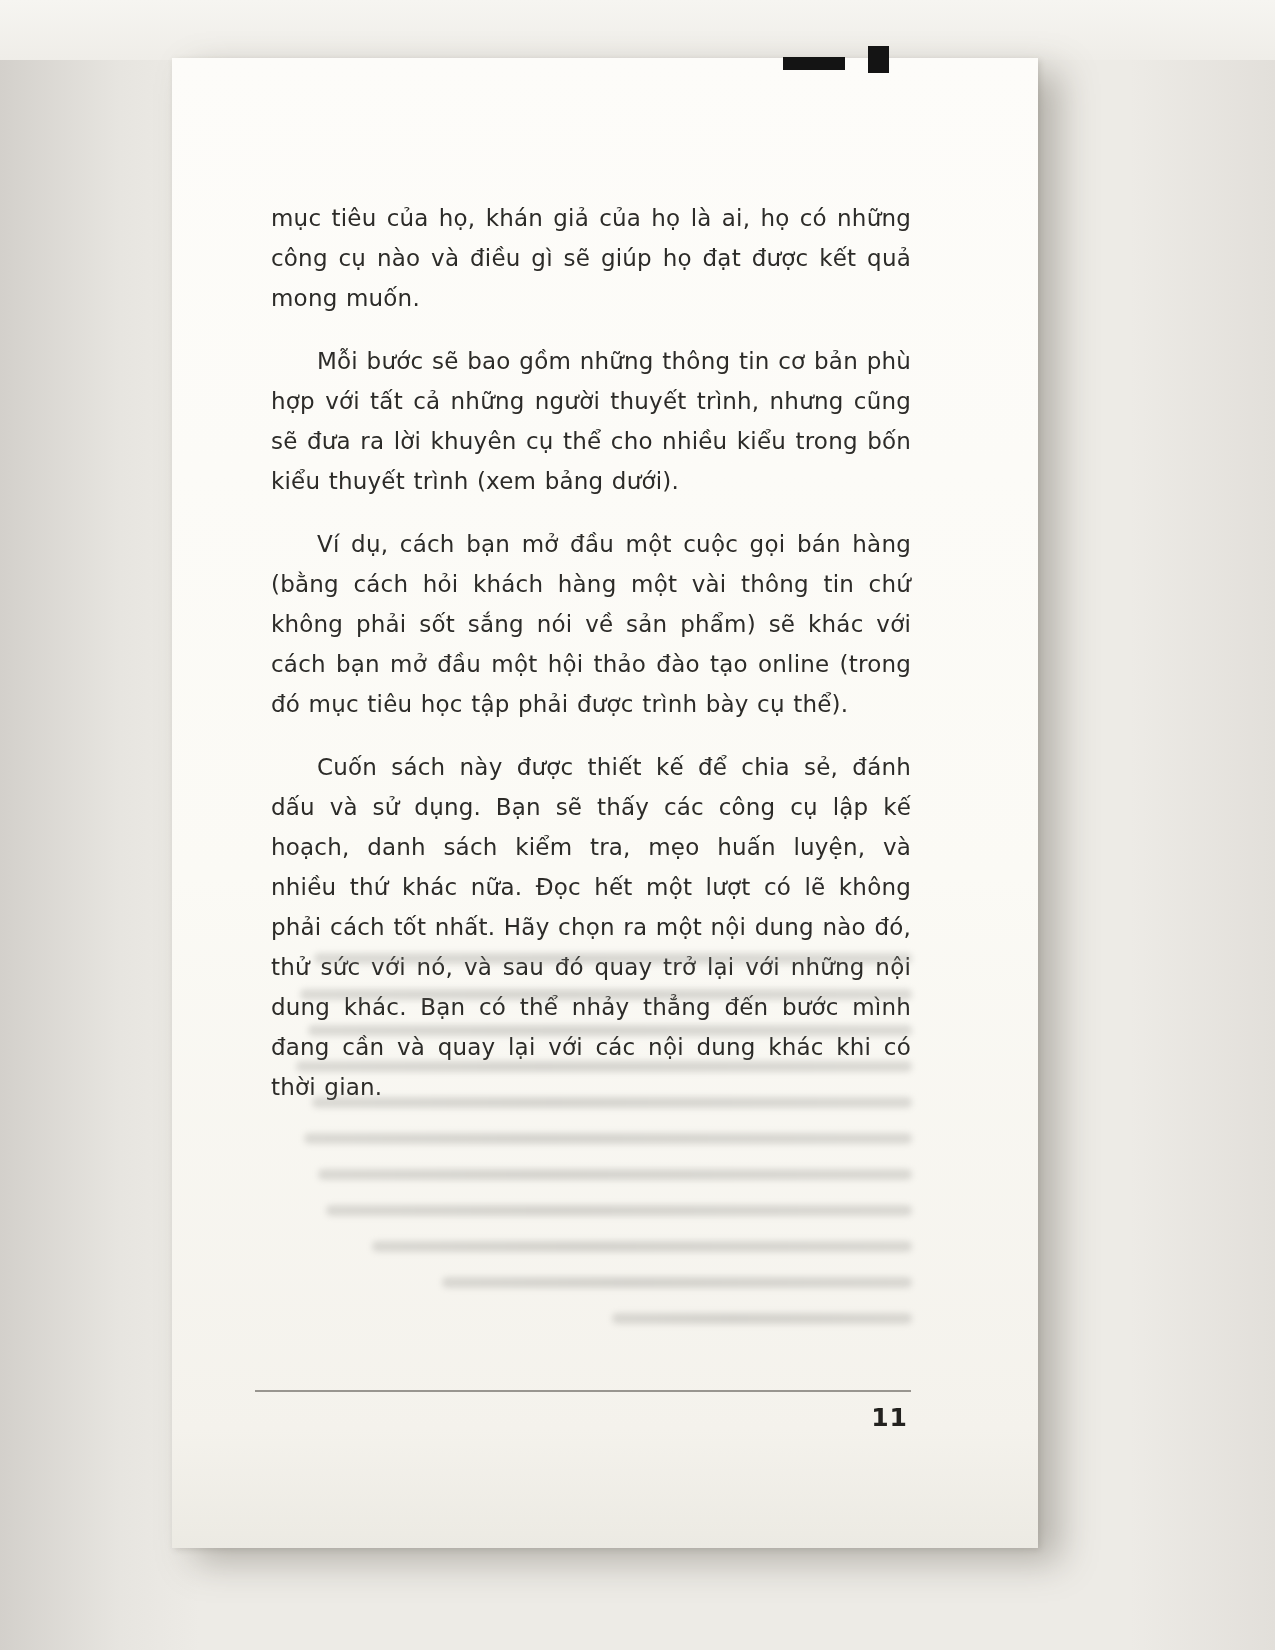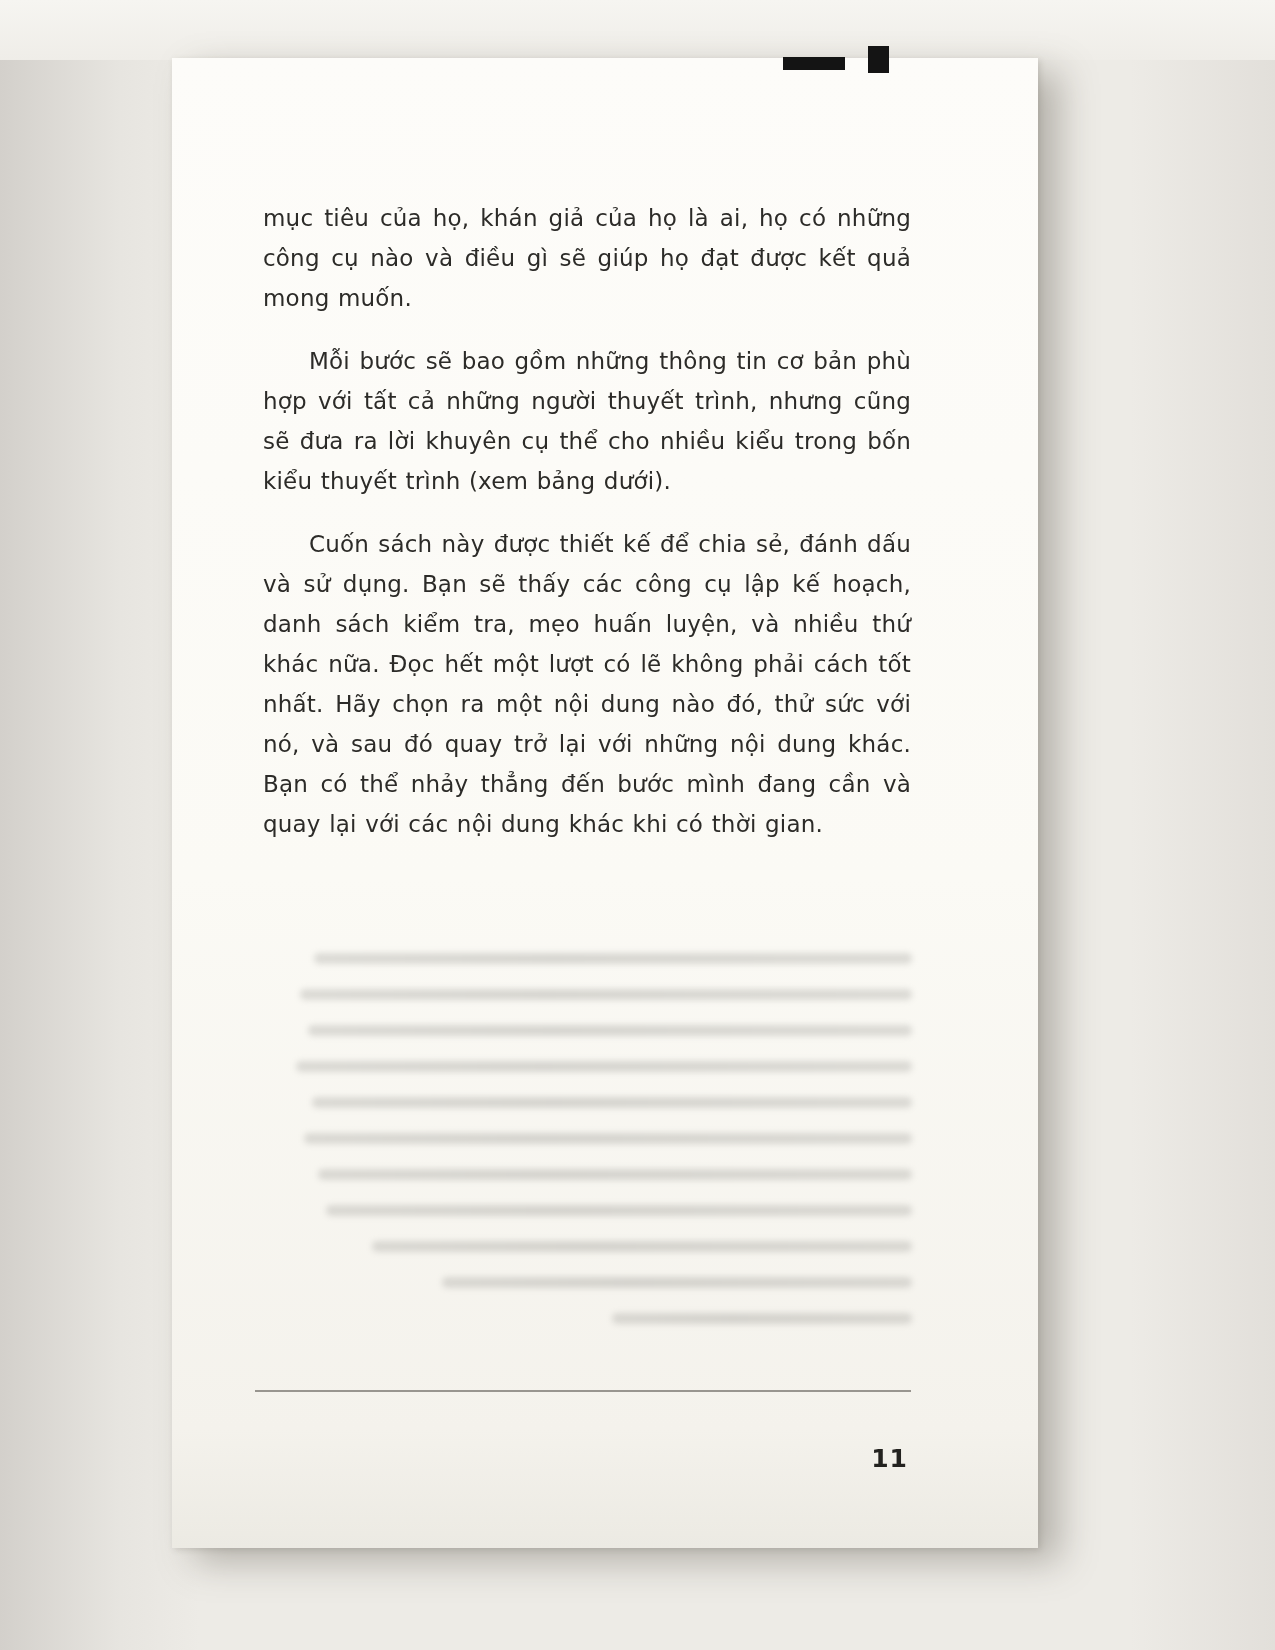--- a/index.html
+++ b/index.html
@@ -42,21 +42,21 @@
       2px 2px 6px rgba(92, 86, 76, 0.18);
     z-index: 2;
   }
   .page-inner {
     position: absolute;
     left: 83px;   
     top: 140px;   
     width: 656px;
   }
   .page-inner p {
-    margin: 0 0 23px 8px;
+    margin: 0 0 23px 16px;
     font-size: 23px;
     line-height: 40px;
     color: #2c2b28;
     text-align: justify;
     letter-spacing: 0.2px;
     word-spacing: 1px;
   }
   .page-inner p.indent {
     text-indent: 46px;
   }
@@ -84,21 +84,20 @@
     background: #98958f;
   }
   .page-number {
     position: absolute;
     right: 130px;
     top: 1345px;   
     font-size: 25px;
     font-weight: bold;
     color: #23221f;
     letter-spacing: 1px;
-    margin-top: 41px;
   }
 </style>
 </head>
 <body>
 
 <div class="photo-top"></div>
 
 <div class="binding-mark mark-a"></div>
 <div class="binding-mark mark-b"></div>
 
@@ -114,19 +113,20 @@
     <div class="bleed-line" style="width:594px"></div>
     <div class="bleed-line" style="width:586px"></div>
     <div class="bleed-line" style="width:540px"></div>
     <div class="bleed-line" style="width:470px"></div>
     <div class="bleed-line" style="width:300px"></div>
   </div>
 
   <div class="page-inner">
     <p>mục tiêu của họ, khán giả của họ là ai, họ có những công cụ nào và điều gì sẽ giúp họ đạt được kết quả mong muốn.</p>
     <p class="indent">Mỗi bước sẽ bao gồm những thông tin cơ bản phù hợp với tất cả những người thuyết trình, nhưng cũng sẽ đưa ra lời khuyên cụ thể cho nhiều kiểu trong bốn kiểu thuyết trình (xem bảng dưới).</p>
+    <p class="indent">Ví dụ, cách bạn mở đầu một cuộc gọi bán hàng (bằng cách hỏi khách hàng một vài thông tin chứ không phải sốt sắng nói về sản phẩm) sẽ khác với cách bạn mở đầu một hội thảo đào tạo online (trong đó mục tiêu học tập phải được trình bày cụ thể).</p>
     <p class="indent">Cuốn sách này được thiết kế để chia sẻ, đánh dấu và sử dụng. Bạn sẽ thấy các công cụ lập kế hoạch, danh sách kiểm tra, mẹo huấn luyện, và nhiều thứ khác nữa. Đọc hết một lượt có lẽ không phải cách tốt nhất. Hãy chọn ra một nội dung nào đó, thử sức với nó, và sau đó quay trở lại với những nội dung khác. Bạn có thể nhảy thẳng đến bước mình đang cần và quay lại với các nội dung khác khi có thời gian.</p>
   </div>
 
   <div class="footer-rule"></div>
   <div class="page-number">11</div>
 
 </div>
 
 </body></html>

